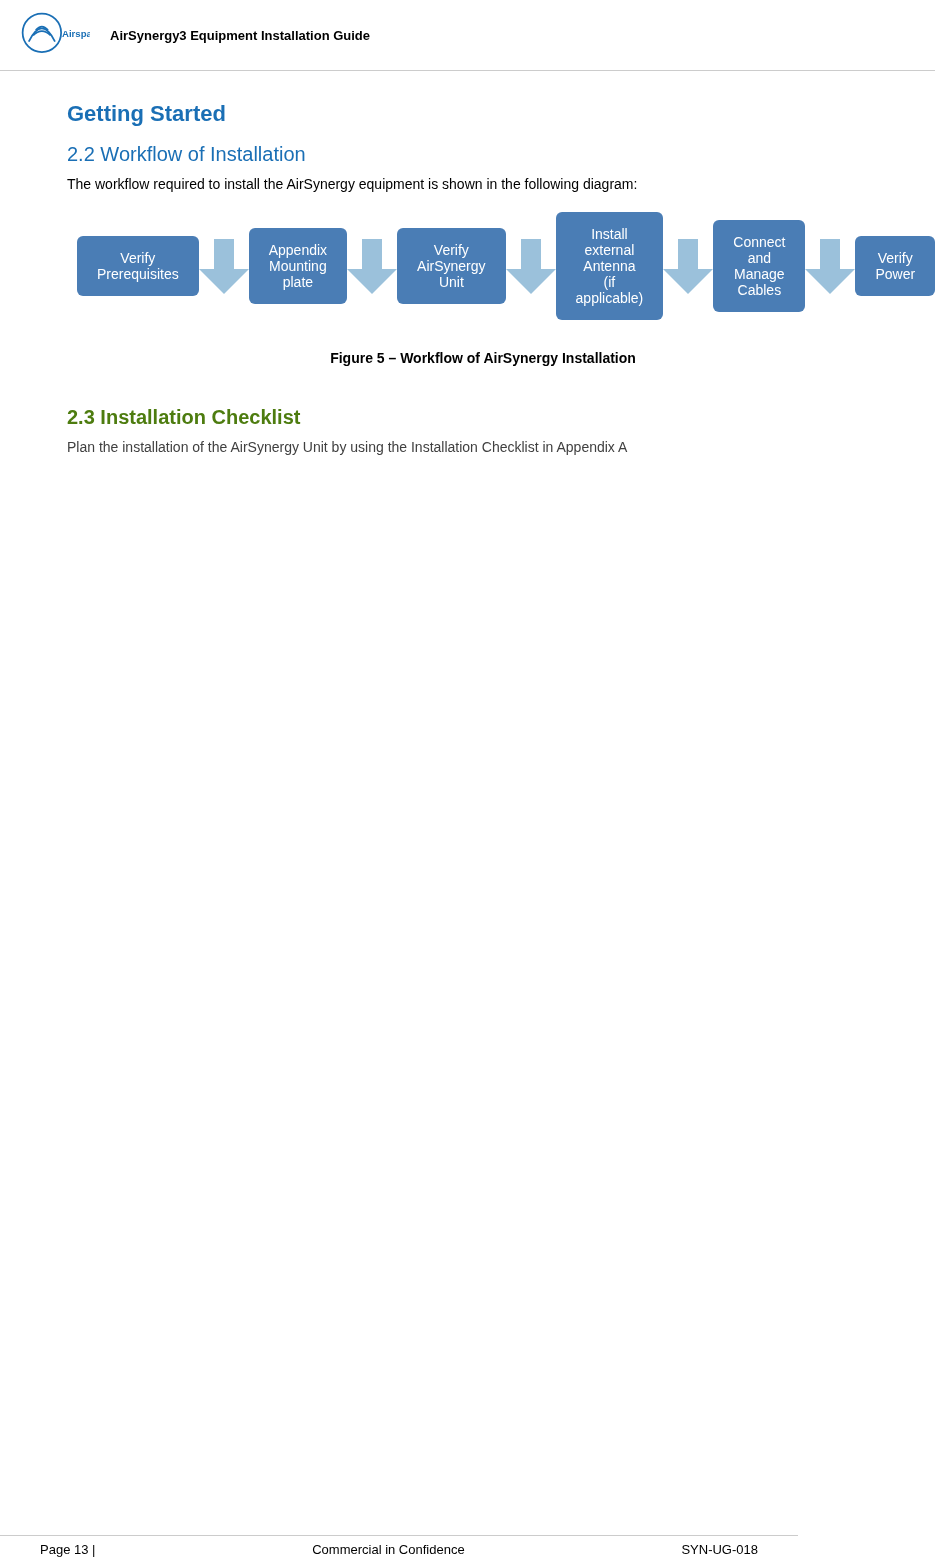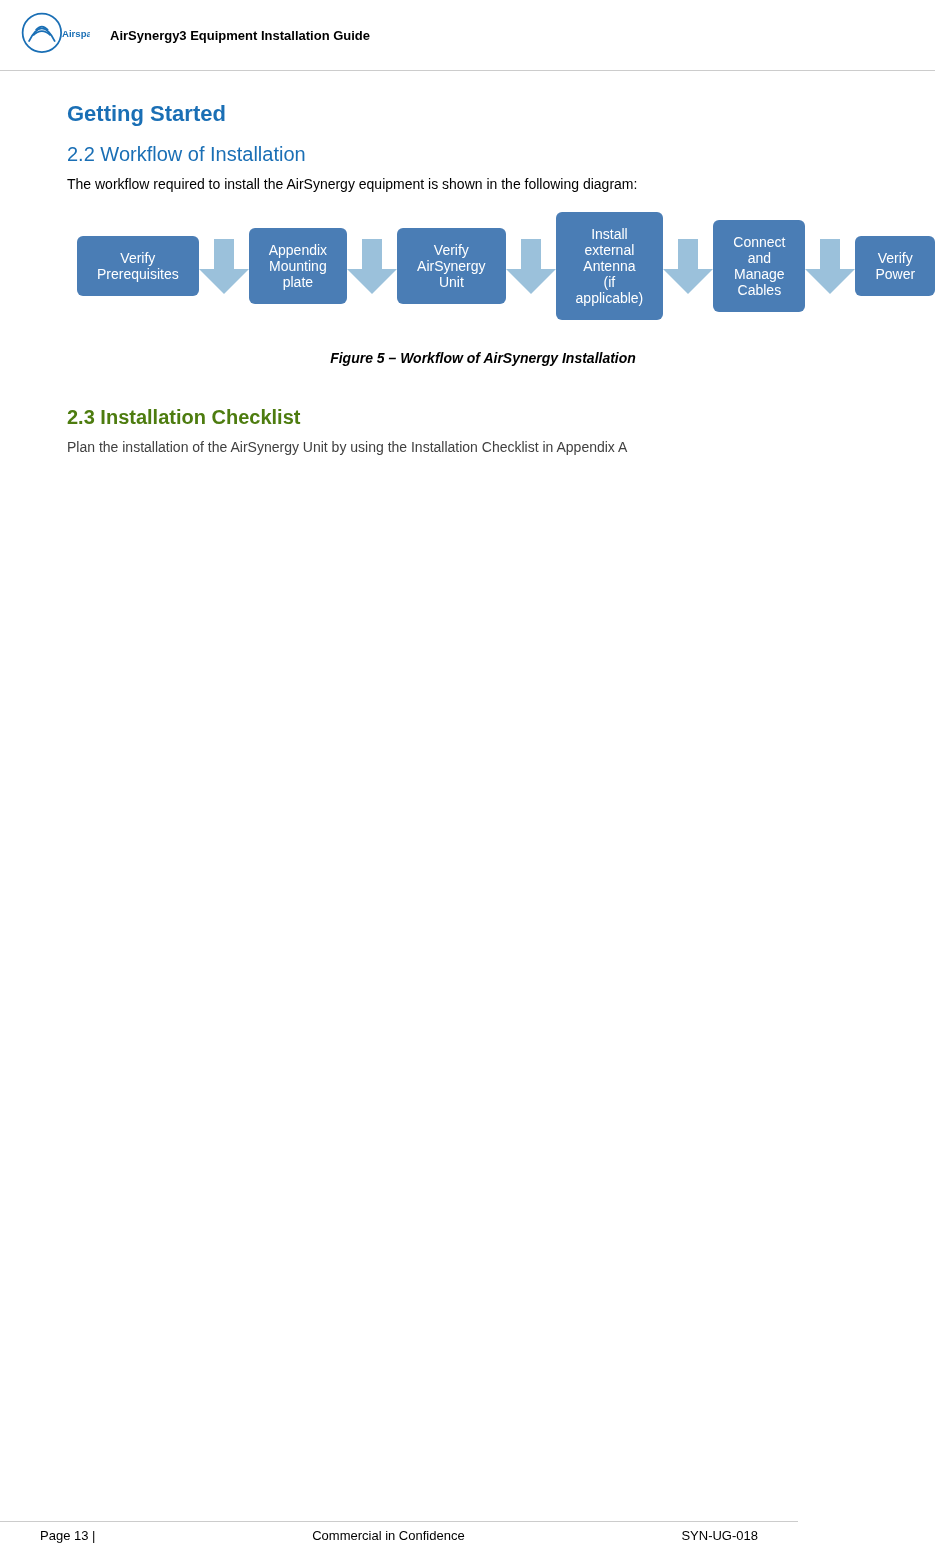--- a/index.html
+++ b/index.html
@@ -99,40 +99,39 @@
       height: 55px;
     }
 
     .figure-caption {
       text-align: center;
       font-size: 14px;
       font-weight: bold;
       margin-top: 10px;
       margin-bottom: 40px;
       color: #000;
-      font-style: italic;
     }
 
     .section-2-3-heading {
       font-size: 20px;
       color: #4d7c0f;
       font-weight: bold;
       margin-bottom: 10px;
       margin-top: 20px;
     }
 
     .section-2-3-text {
       font-size: 14px;
       color: #404040;
       margin-bottom: 20px;
     }
 
     .footer {
       position: fixed;
-      bottom: 14px;
+      bottom: 0;
       width: 798px;
       border-top: 1px solid #ccc;
       display: flex;
       justify-content: space-between;
       padding: 6px 40px;
       font-size: 13px;
       background: #fff;
     }
 
     .footer-left, .footer-center, .footer-right {

